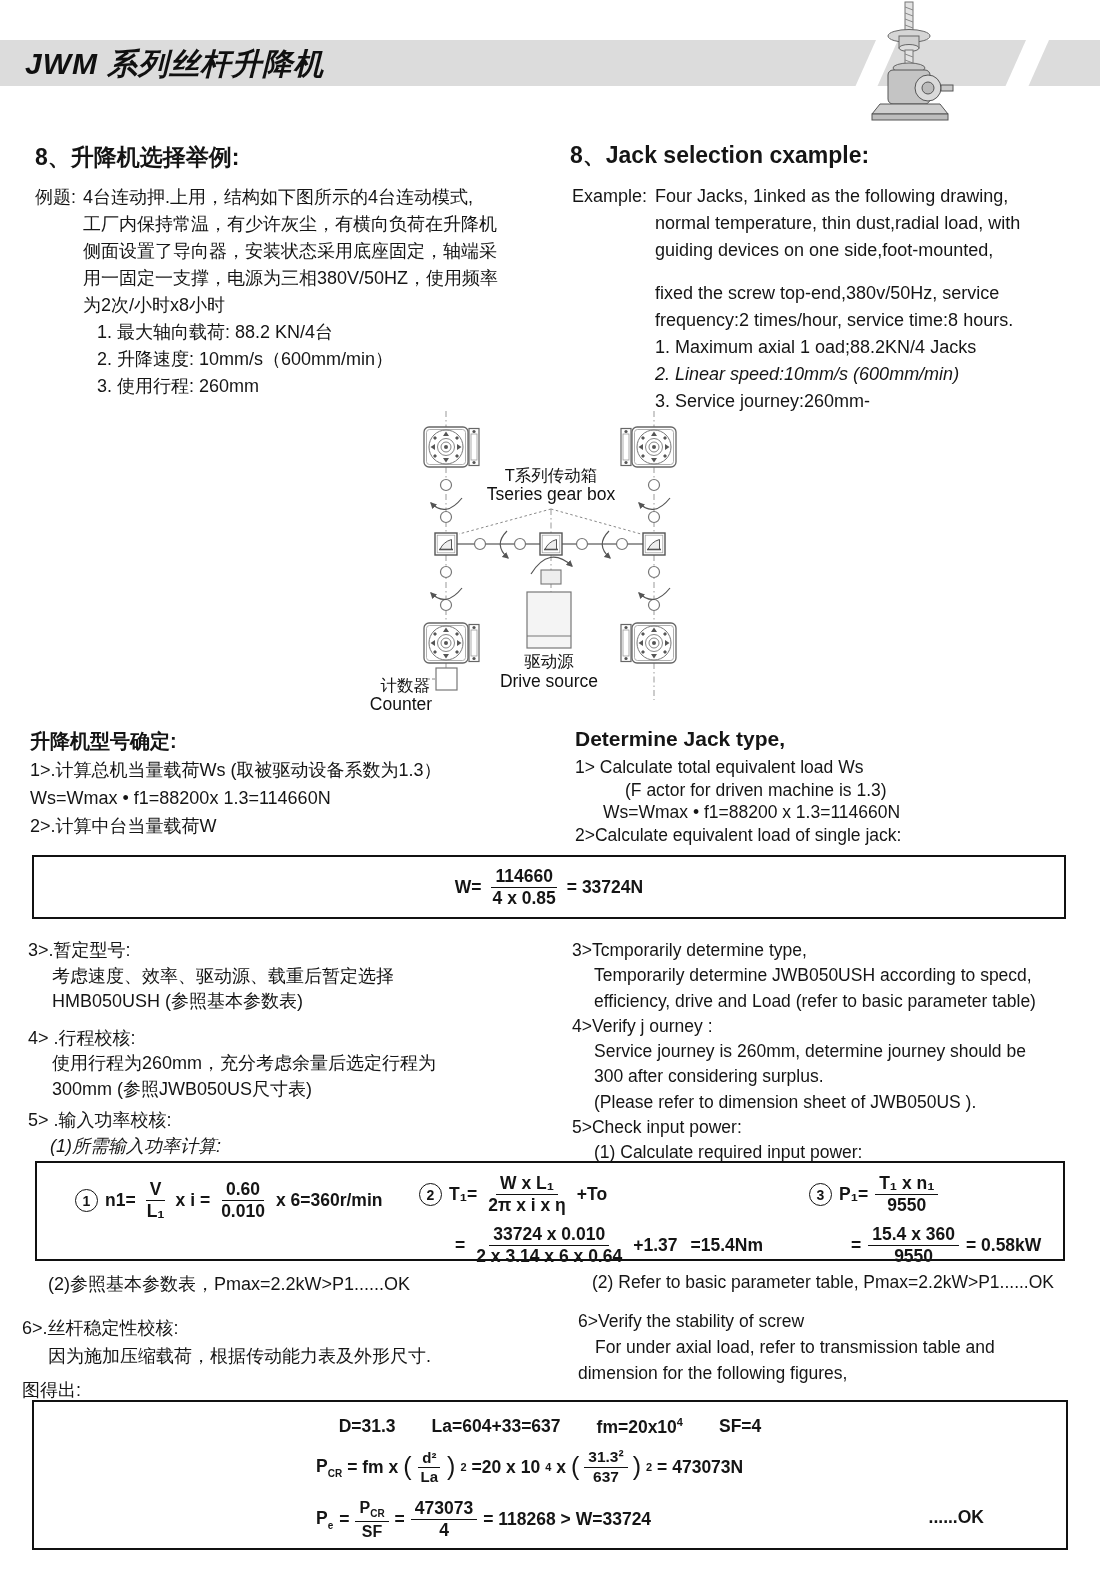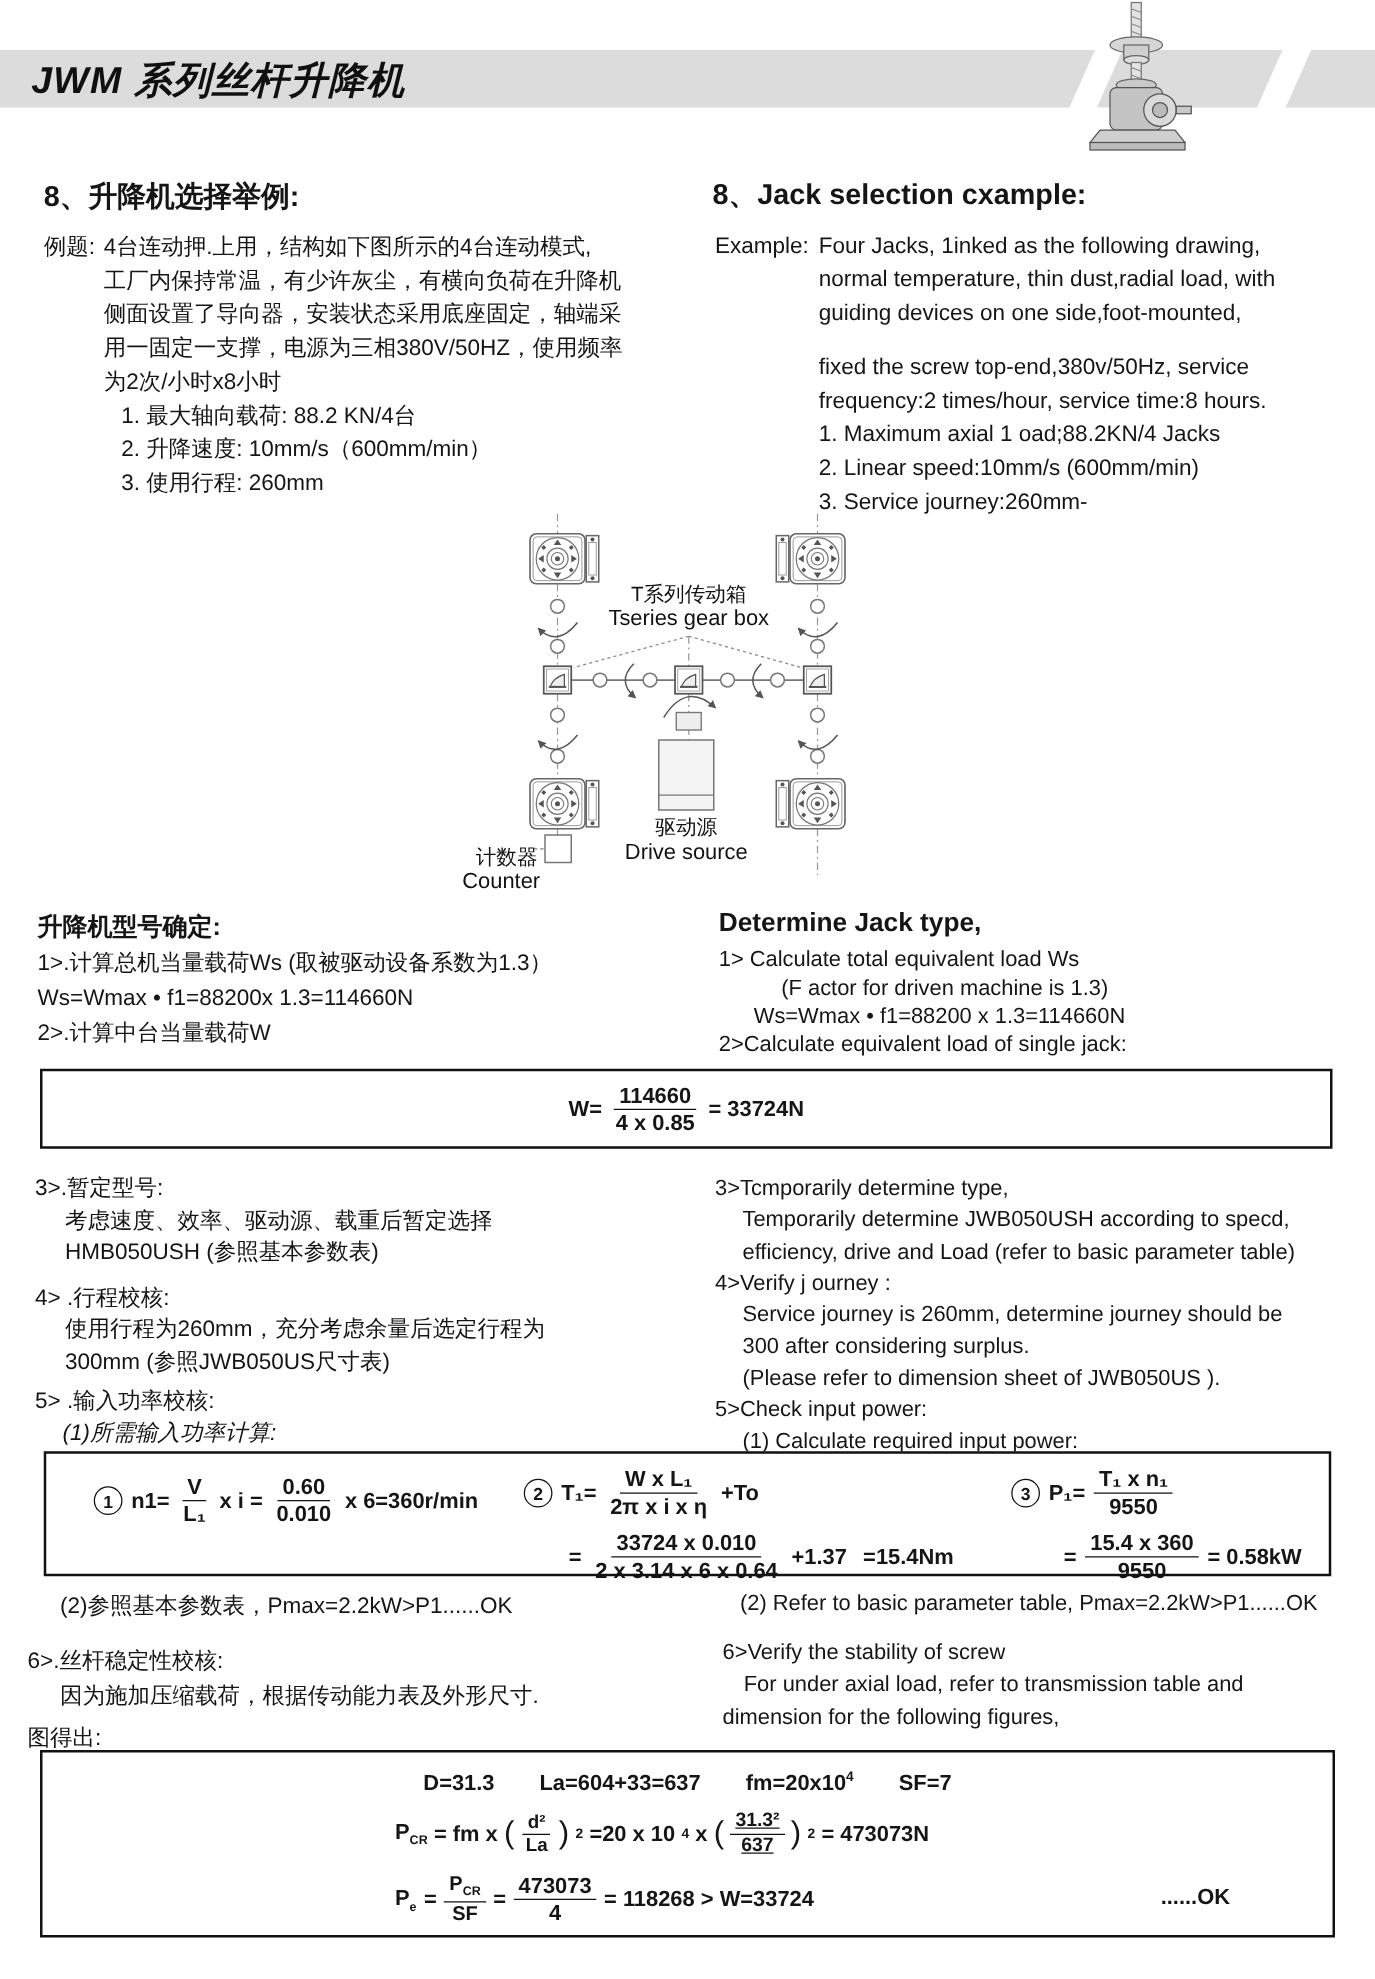--- a/index.html
+++ b/index.html
@@ -90,21 +90,21 @@
   <div class="abs en-sec-title" style="left:570px; top:140px;text-align:center;">8、Jack selection cxample:</div>
   <div class="abs en-body" style="left:572px; top:183px; width:520px;">
     <div>
       <span class="row-label" style="width:83px;">Example:</span><span>Four Jacks, 1inked as the following drawing,</span>
     </div>
     <div style="padding-left:83px;">normal temperature, thin dust,radial load, with</div>
     <div style="padding-left:83px;">guiding devices on one side,foot-mounted,</div>
     <div style="padding-left:83px;margin-top:16px;">fixed the screw top-end,380v/50Hz, service</div>
     <div style="padding-left:83px;">frequency:2 times/hour, service time:8 hours.</div>
     <div style="padding-left:83px;">1. Maximum axial 1 oad;88.2KN/4 Jacks</div>
-    <div style="padding-left:83px;">2. Linear speed:10mm/s (600mm/min)</div>
+    <div style="padding-left:83px;font-style:italic;">2. Linear speed:10mm/s (600mm/min)</div>
     <div style="padding-left:83px;">3. Service journey:260mm-</div>
   </div>
 
   <svg class="abs" style="left:330px; top:405px;" width="440" height="310" viewBox="330 405 440 310" font-family="Liberation Sans, DejaVu Sans, sans-serif">
     <defs>
       <marker id="arr" viewBox="0 0 10 10" refX="8" refY="5" markerWidth="5.5" markerHeight="5.5" orient="auto">
         <path d="M0,0 L10,5 L0,10 z" fill="#555"></path>
       </marker>
       <g id="jack">
         <rect x="0" y="0" width="44" height="40" rx="5" fill="#ffffff" stroke="#666" stroke-width="1.3"></rect>
@@ -314,38 +314,38 @@
     <div style="padding-left:17px;">For under axial load, refer to transmission table and</div>
     <div>dimension for the following figures,</div>
   </div>
 
   <div class="fbox" style="left:32px; top:1400px; width:1032px; height:146px;">
 
     <div class="frow" style="position:absolute; left:0; right:0; top:14px; justify-content:center; gap:36px;">
       <span>D=31.3</span>
       <span>La=604+33=637</span>
       <span><span>fm=20x10</span><sup class="sup">4</sup></span>
-      <span>SF=7</span>
+      <span>SF=4</span>
     </div>
 
     <div class="frow" style="position:absolute; left:282px; top:46px; gap:5px;">
       <span><span>P</span><span class="subsm">CR</span></span>
       <span>= fm x</span>
       <span class="par">(</span>
       <span class="fr" style="font-size:15px;">
         <span class="n">d²</span>
         <span class="d">La</span>
       </span>
       <span class="par">)</span>
       <sup class="sup">2</sup>
       <span>=20 x 10</span>
       <sup class="sup">4</sup>
       <span>x</span>
       <span class="par">(</span>
-      <span class="fr" style="font-size:15.5px;text-decoration:underline;">
+      <span class="fr" style="font-size:15.5px;">
         <span class="n">31.3²</span>
         <span class="d">637</span>
       </span>
       <span class="par">)</span>
       <sup class="sup">2</sup>
       <span>= 473073N</span>
     </div>
 
     <div class="frow" style="position:absolute; left:282px; top:96px; gap:6px;">
       <span><span>P</span><span class="subsm">e</span></span>

